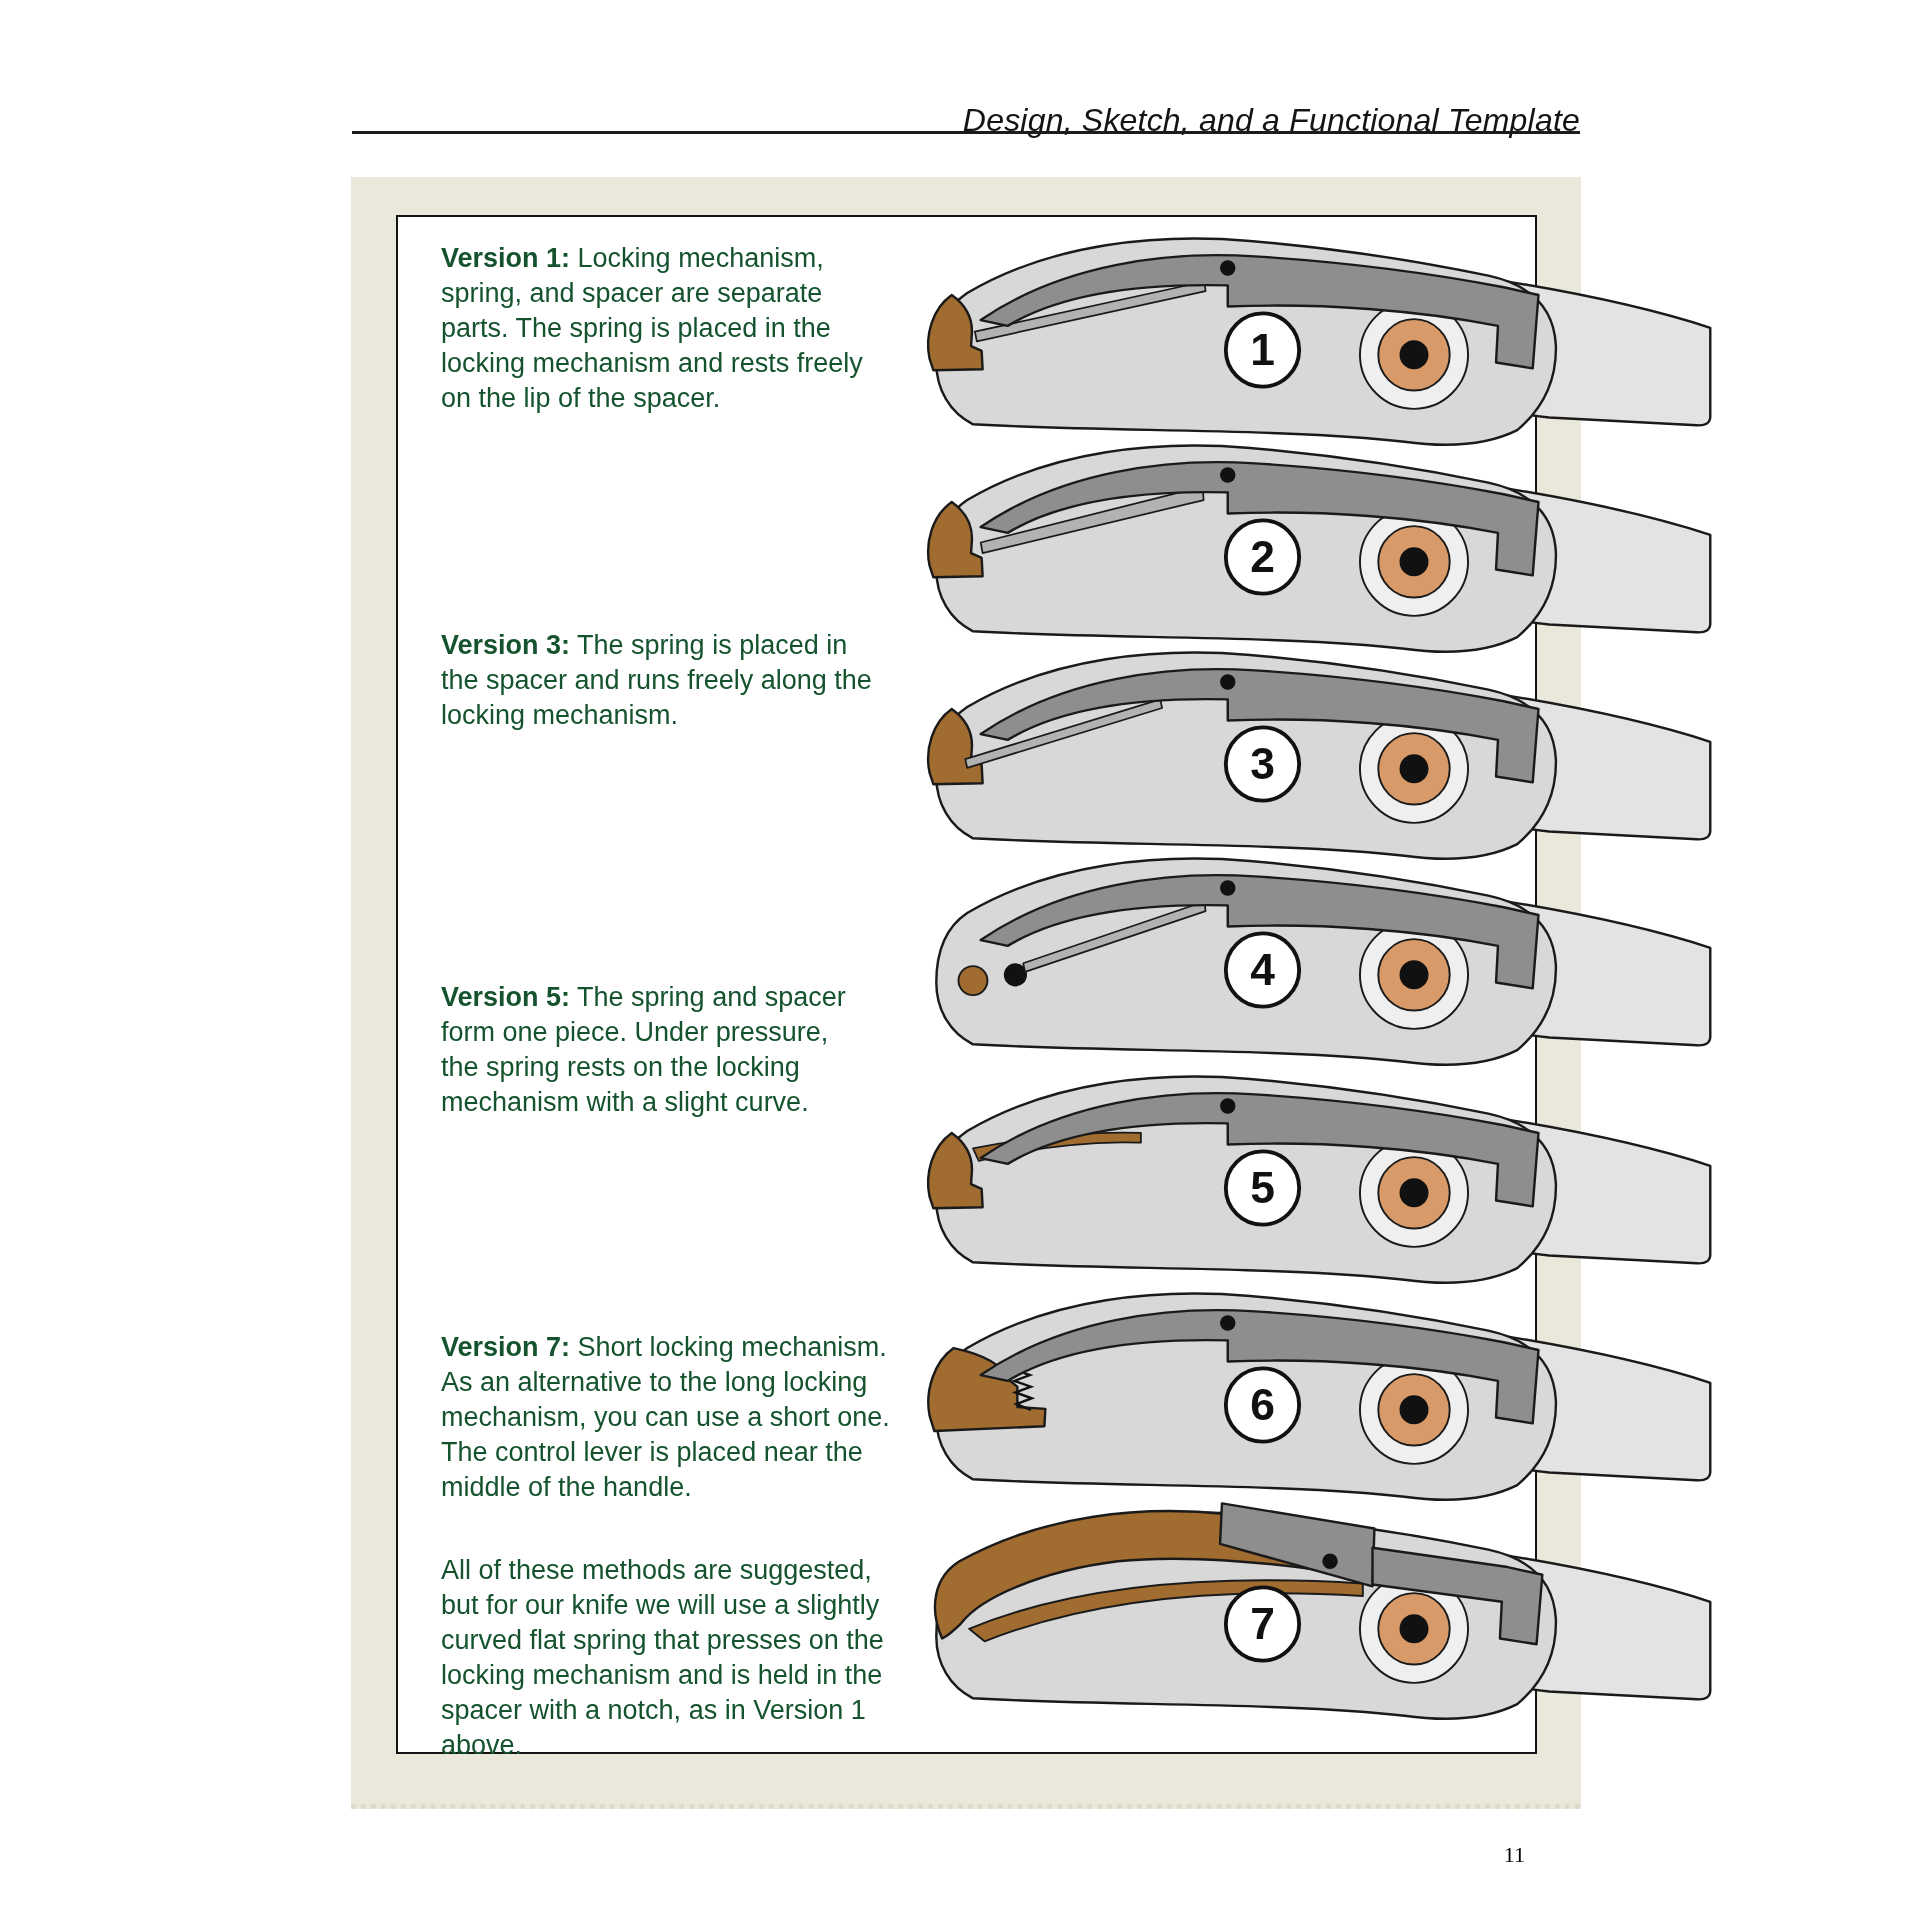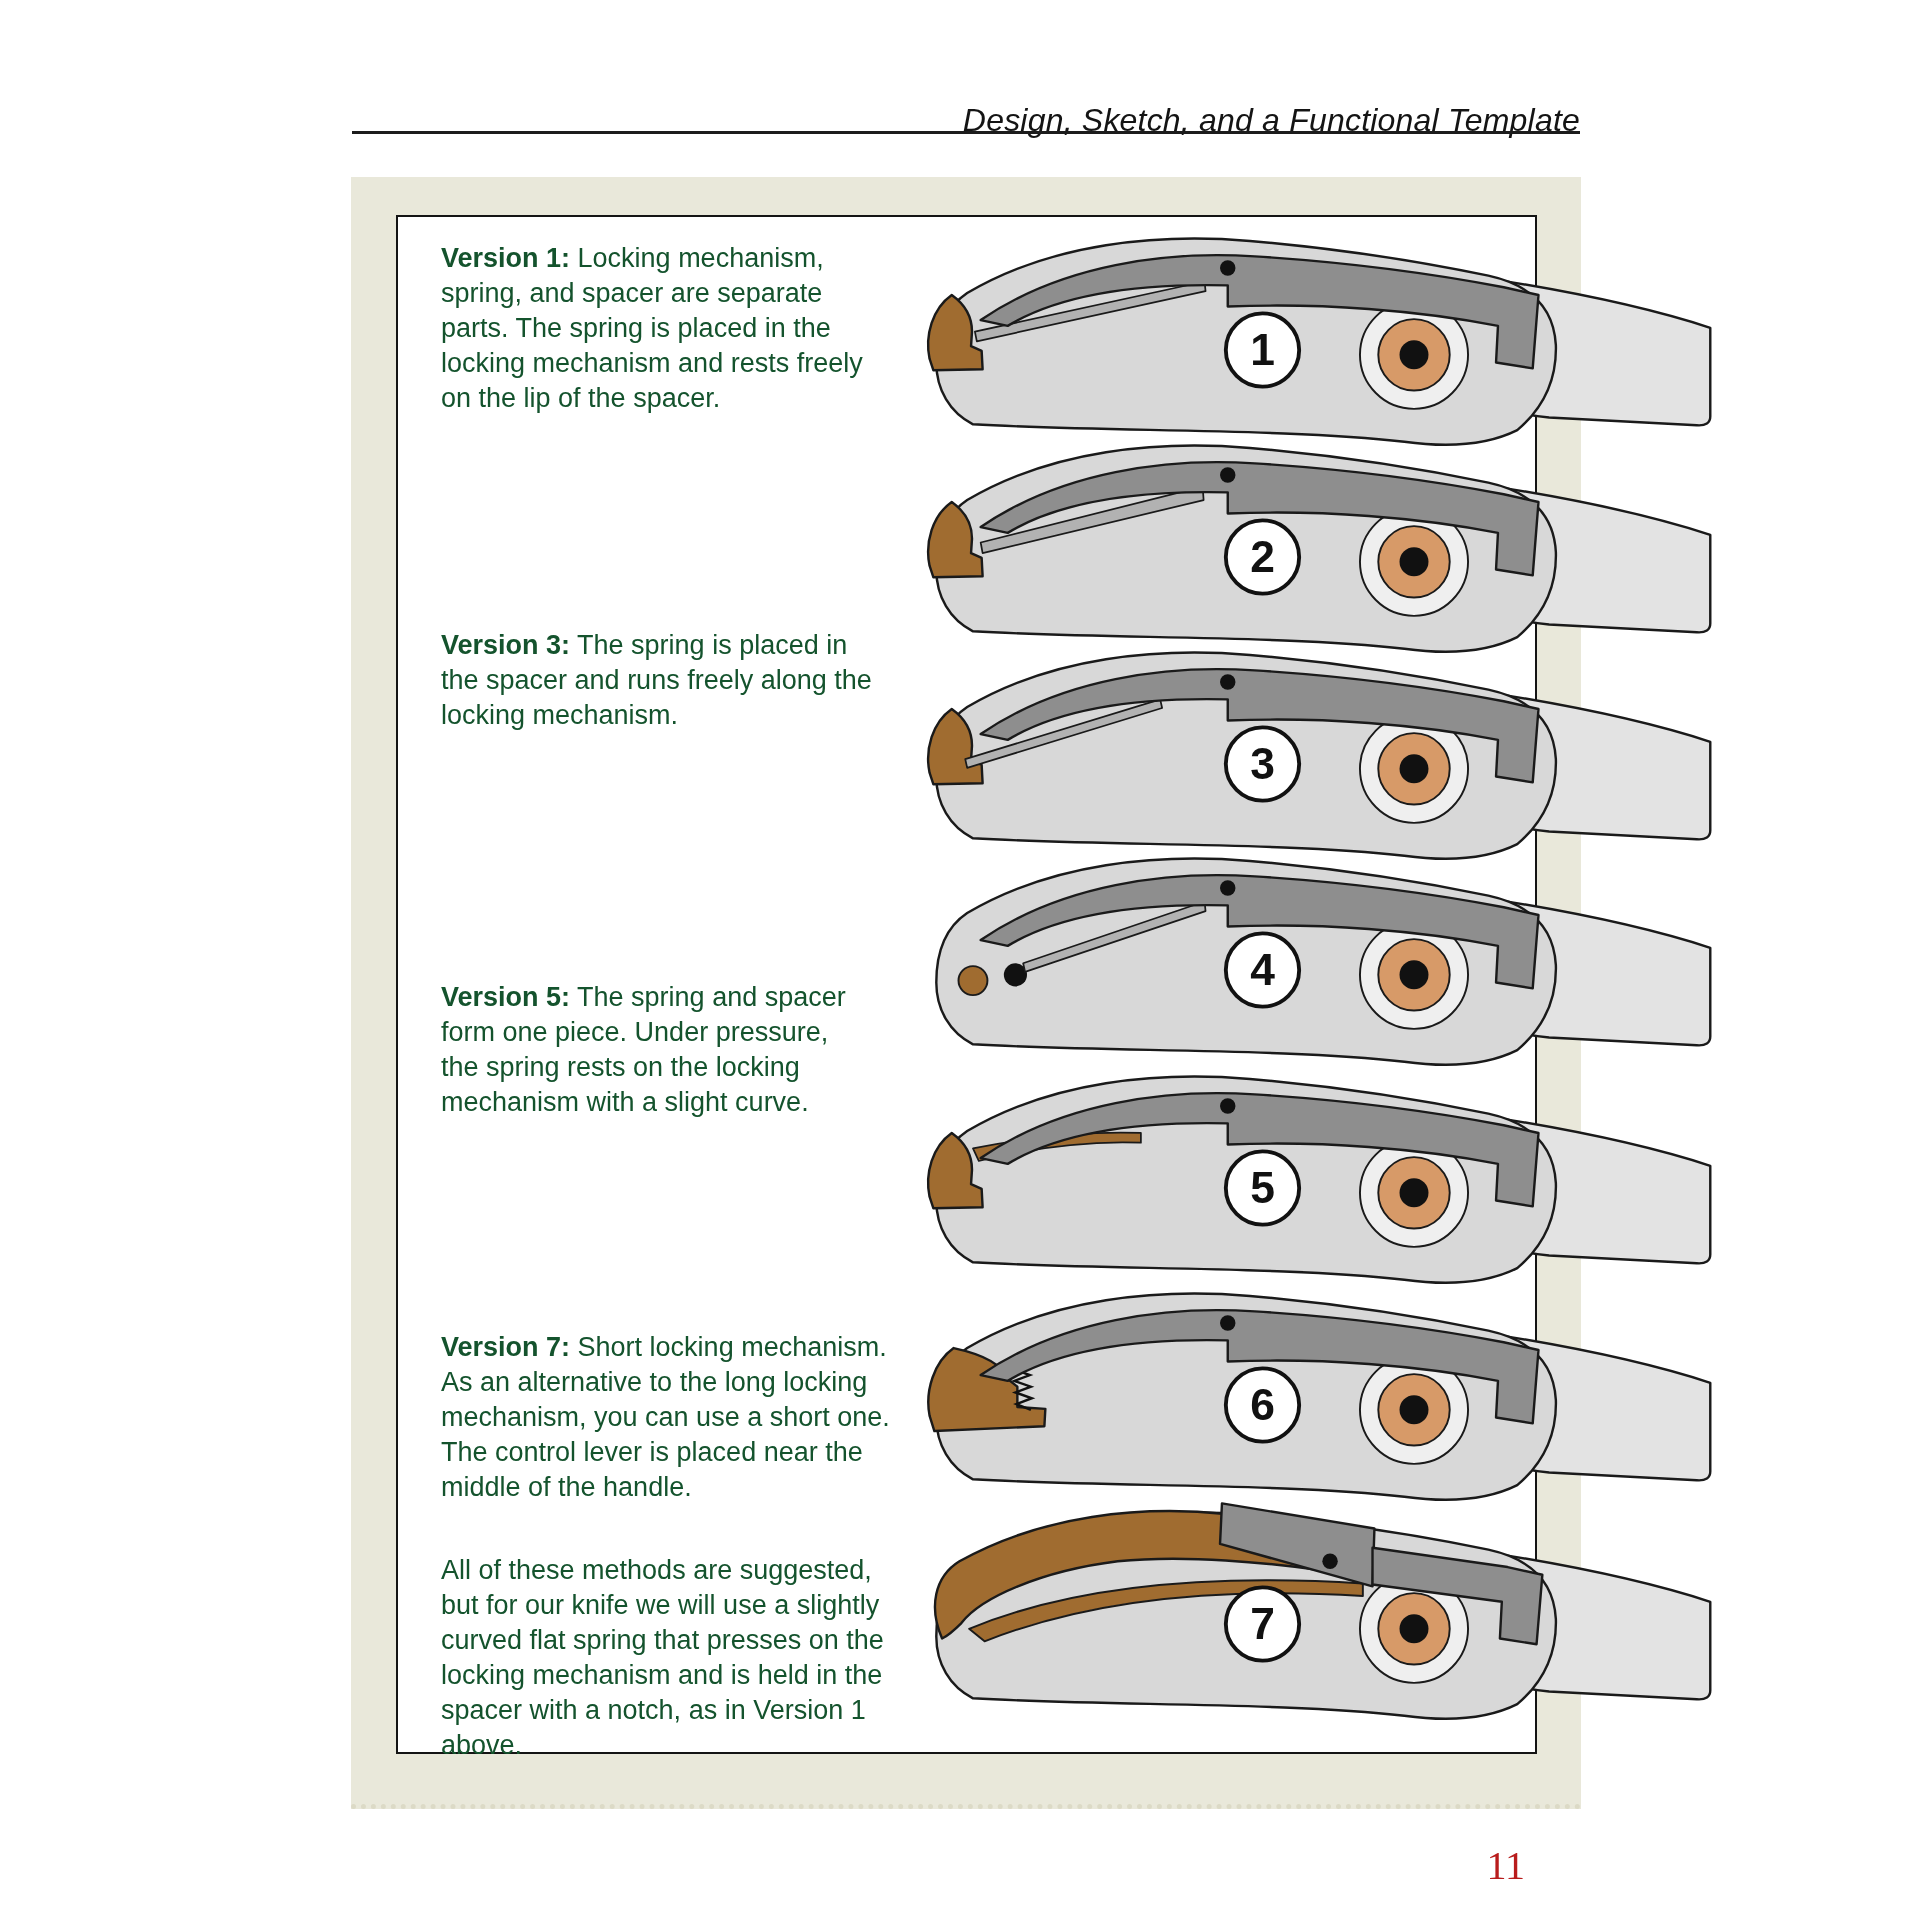--- a/index.html
+++ b/index.html
@@ -52,22 +52,22 @@
   .knife{
     position:absolute;
     left:917px;width:801px;height:280px;
   }
   .knife svg{display:block;}
   .folio{
     position:absolute;
     left:1448px;top:1842px;width:77px;
     text-align:right;
     font-family:"Liberation Serif", serif;
-    font-size:40px;
-    color:#b91c1c;
+    font-size:22px;
+    color:#000000;
   }
 </style>
 </head>
 <body>
 
 <div class="page">
 
   <div class="running-head">Design, Sketch, and a Functional Template</div>
   <div class="head-rule"></div>
 

